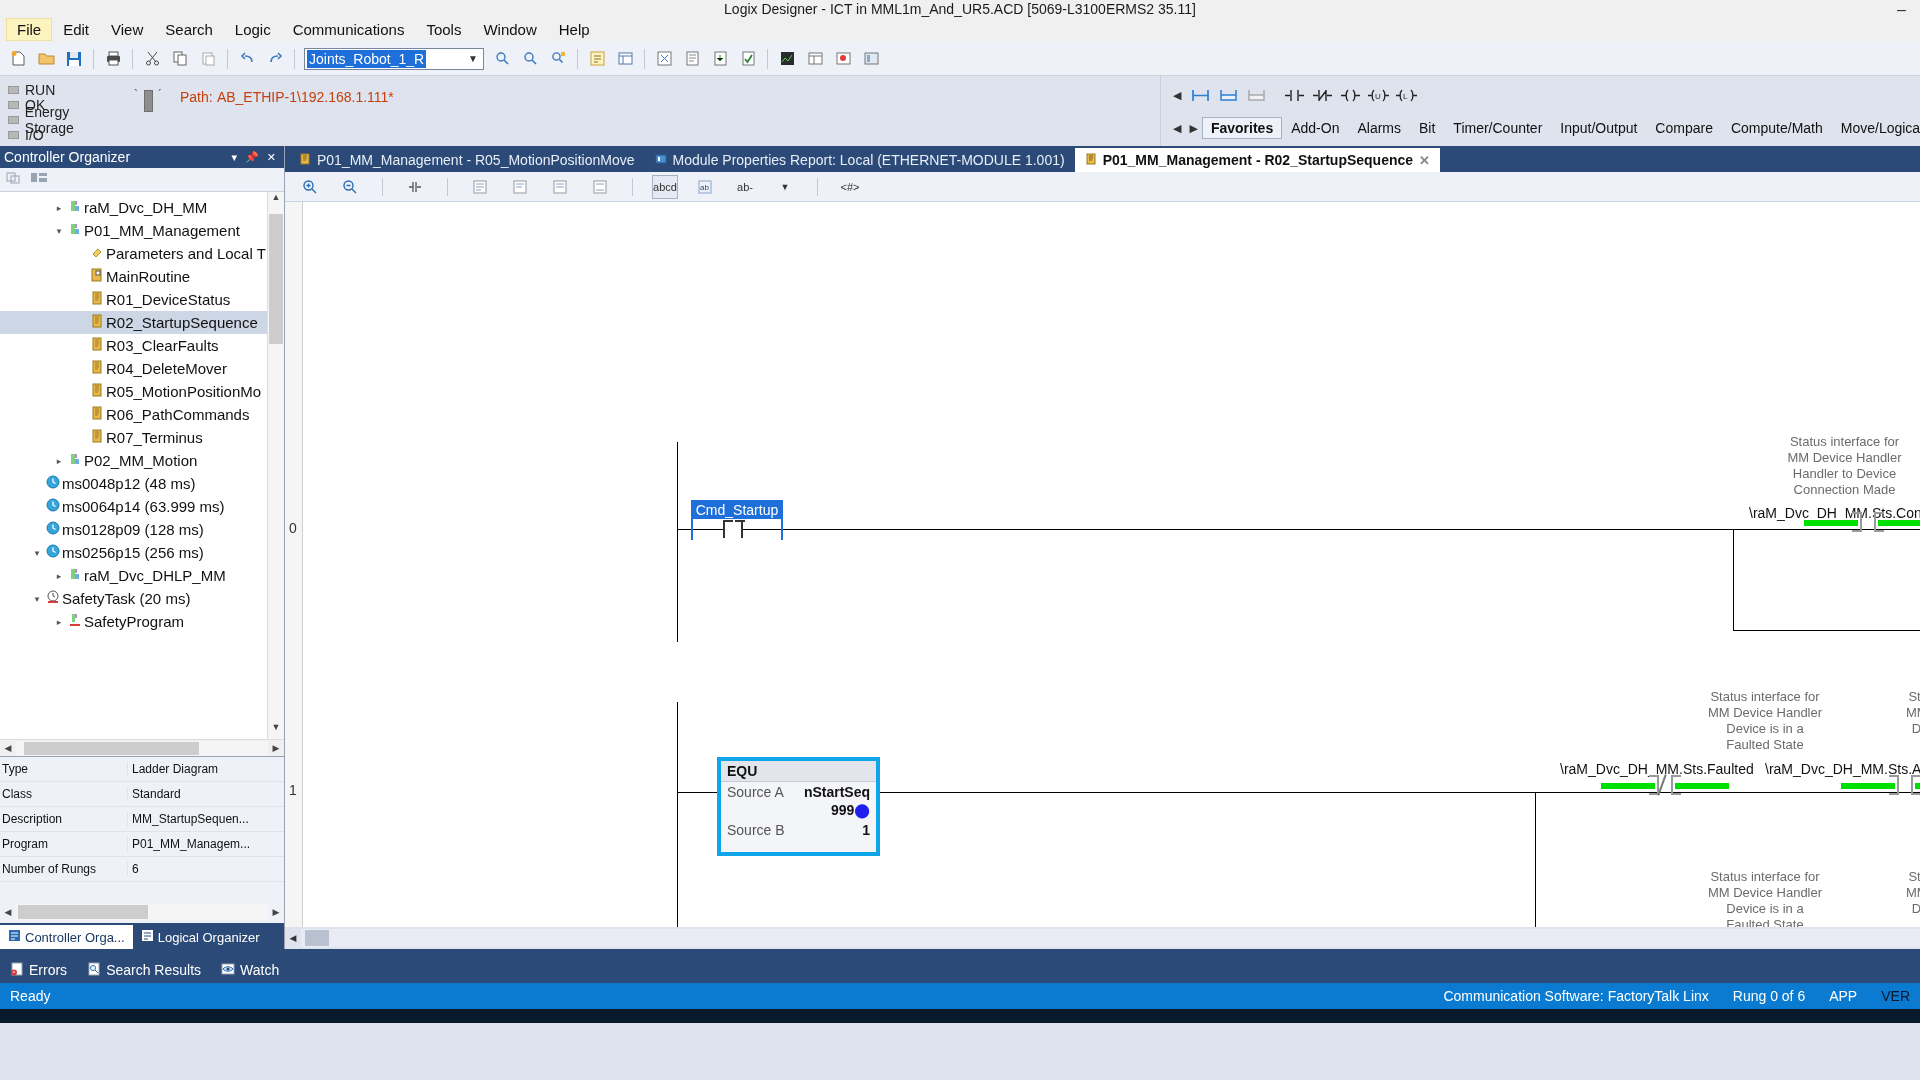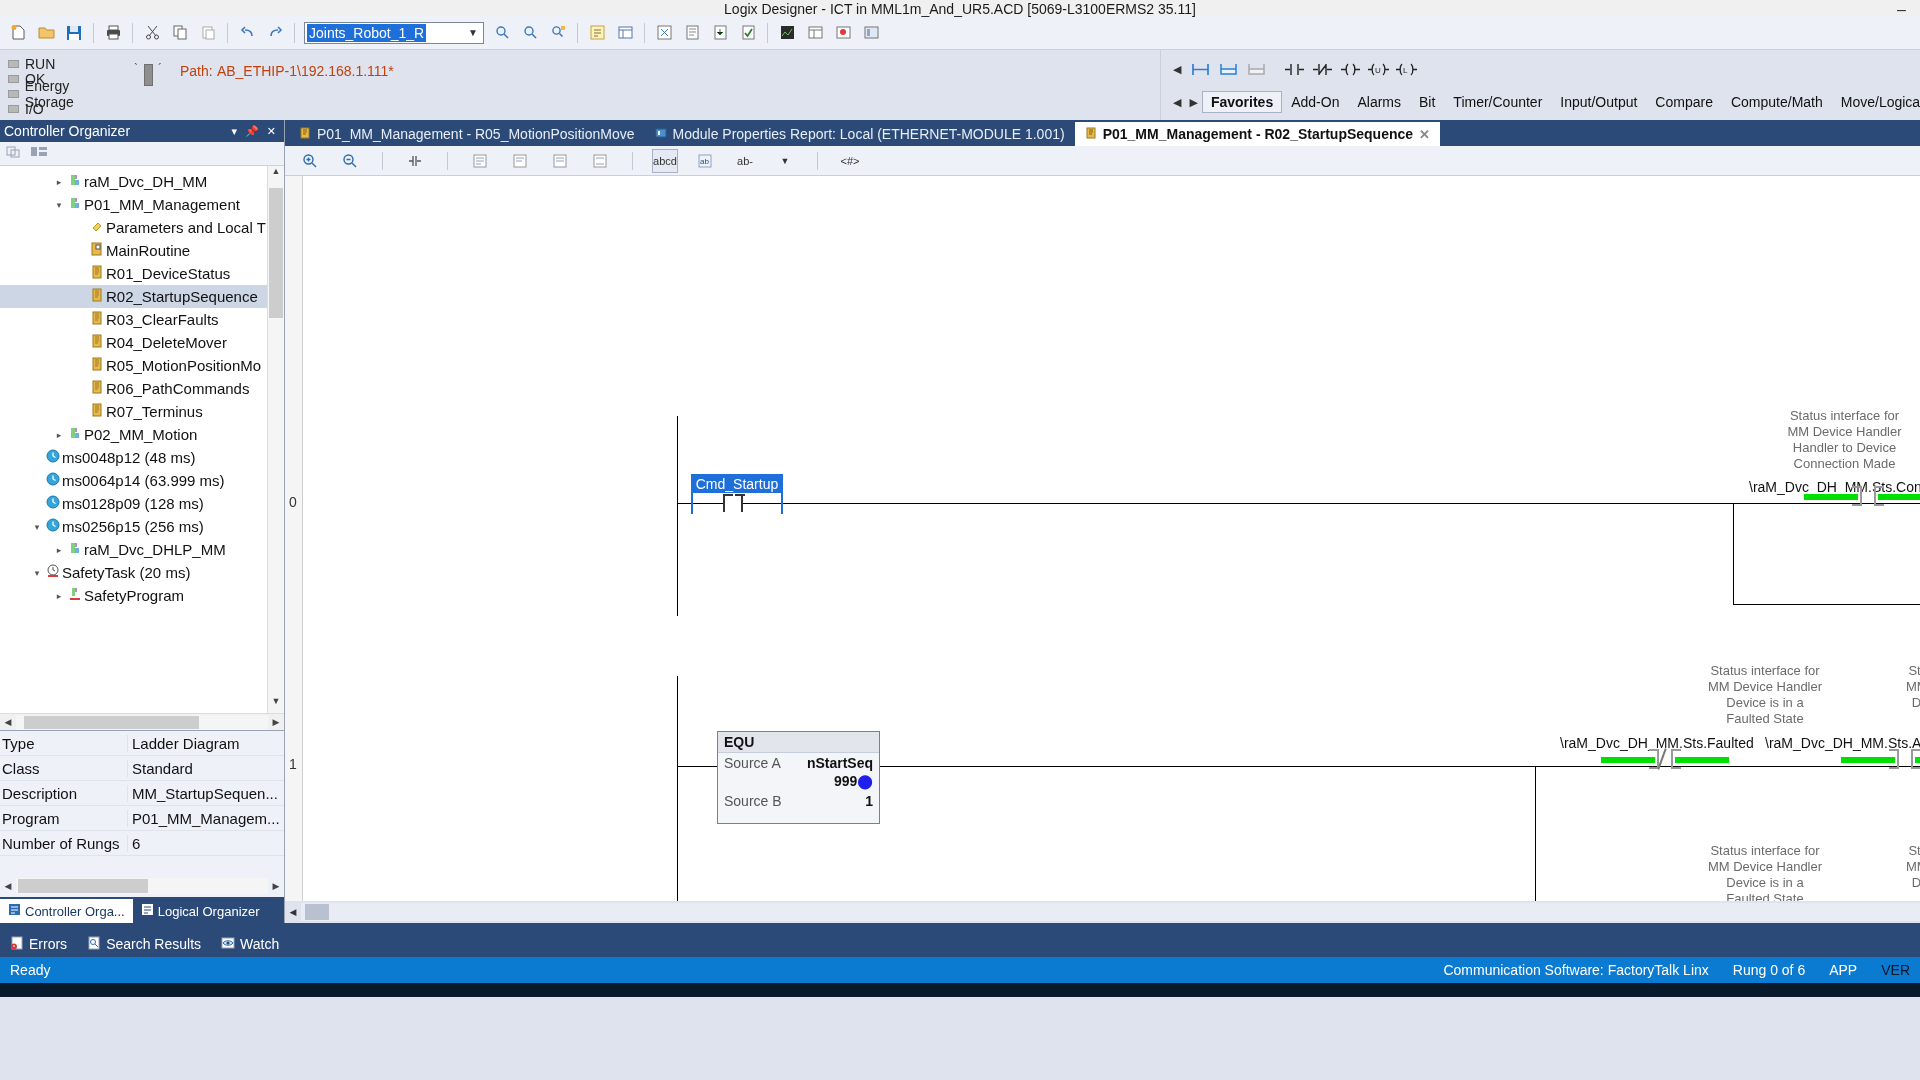--- a/index.html
+++ b/index.html
@@ -80,21 +80,21 @@
   .scroll-v{ position:absolute; right:0; top:0; width:17px; height:100%; background:#f5f5f5; border-left:1px solid #ddd;}
   .scroll-v .thumb{ position:absolute; left:1px; top:22px; width:14px; height:130px; background:#cdcdcd;}
   .scroll-v .up,.scroll-v .dn{ position:absolute; left:0; width:16px; height:17px; text-align:center; font-size:9px; color:#444;}
   .scroll-v .up{top:0} .scroll-v .dn{bottom:0}
   .hscroll{ height:17px; background:#f0f0f0; display:flex; align-items:center; border-top:1px solid #ddd;}
   .hscroll .l,.hscroll .r{ width:16px; text-align:center; font-size:9px; color:#444;}
   .hscroll .track{ flex:1; height:15px; background:#f5f5f5; position:relative;}
   .hscroll .thumb{ position:absolute; left:8px; top:1px; width:175px; height:13px; background:#cdcdcd;}
 
   .props{ height:145px; background:#eef1f7; border-top:1px solid #9aa3b4;}
-  .prow{ height:25px; display:flex; align-items:center; font-size:15px; color:#111; border-bottom:1px solid #dfe3ea;}
+  .prow{ height:25px; display:flex; align-items:center; font-size:12px; color:#111; border-bottom:1px solid #dfe3ea;}
   .prow .k{ width:127px; padding-left:2px; background:#eef1f7; }
   .prow .v{ flex:1; padding-left:4px; background:#eef1f7; border-left:1px solid #dfe3ea; overflow:hidden; white-space:nowrap;}
 
   .leftbottom-scroll{ height:22px; background:#eef1f7; display:flex; align-items:center;}
   .leftbottom-scroll .l,.leftbottom-scroll .r{ width:16px; text-align:center; font-size:9px; color:#444;}
   .leftbottom-scroll .track{ flex:1; height:16px; background:#f5f5f5; position:relative;}
   .leftbottom-scroll .thumb{ position:absolute; left:2px; top:1px; width:130px; height:14px; background:#cdcdcd;}
 
   .panel-tabs{ height:26px; background:#2b4a78; display:flex; align-items:flex-end; }
   .ptab{ height:24px; display:flex; align-items:center; padding:0 8px; font-size:13px; color:#fff; gap:4px;}
@@ -112,21 +112,21 @@
 
   .canvas{ flex:1; background:#fff; position:relative; overflow:hidden;}
   .gutter{ position:absolute; left:0; top:0; width:18px; height:100%; background:#f5f5f5; border-right:1px solid #cfcfcf;}
   .rungnum{ position:absolute; font-size:14px; color:#333;}
   .wire{ position:absolute; background:#000; }
   .hw{ height:1px; } .vw{ width:1px; }
   .cmt{ position:absolute; font-size:13px; color:#6b6b6b; text-align:center; line-height:16px; white-space:nowrap;}
   .tagname{ position:absolute; font-size:14px; color:#111; white-space:nowrap;}
   .energized{ position:absolute; height:6px; background:#00e000; }
 
-  .block{ position:absolute; border:1px solid #0ea5e9; background:#f4f5f8; font-size:14px; color:#222;}
+  .block{ position:absolute; border:4px solid #0ea5e9; background:#f4f5f8; font-size:14px; color:#222;}
   .block .hdr{ background:#e2e5ec; border-bottom:1px solid #c6ccd8; padding:2px 6px; font-weight:bold; color:#111;}
   .block .r{ display:flex; padding:2px 6px; }
   .block .r .k{ flex:1; color:#555; }
   .block .r .v{ font-weight:bold; color:#111; text-align:right; white-space:nowrap;}
   .dot{ color:#2020ee; }
   .hscroll2{ height:22px; background:#dfe3ee; display:flex; align-items:center;}
   .hscroll2 .l{ width:16px; text-align:center; font-size:9px; color:#333;}
   .hscroll2 .track{ flex:1; height:18px; background:#e9ecf4; position:relative;}
   .hscroll2 .thumb{ position:absolute; left:4px; top:1px; width:24px; height:16px; background:#b9c0cf;}
 
@@ -142,20 +142,31 @@
 </head>
 <body>
 
 <div class="app">
 
   <div class="titlebar">
     <div class="title">Logix Designer - ICT in MML1m_And_UR5.ACD [5069-L3100ERMS2 35.11]</div>
     <div class="minbtn">–</div>
   </div>
 
+  <div class="menubar">
+    <div class="menu-item active">File</div>
+    <div class="menu-item">Edit</div>
+    <div class="menu-item">View</div>
+    <div class="menu-item">Search</div>
+    <div class="menu-item">Logic</div>
+    <div class="menu-item">Communications</div>
+    <div class="menu-item">Tools</div>
+    <div class="menu-item">Window</div>
+    <div class="menu-item">Help</div>
+  </div>
 
   <div class="toolbar1">
     <div class="tb-ico">
       <svg width="17" height="17" viewBox="0 0 17 17">
           <path d="M3 2h7l4 4v9H3z" fill="#fff" stroke="#5b5b5b"></path>
           <circle cx="4" cy="3.5" r="2.5" fill="#f0a830"></circle>
         </svg>
     </div>
     <div class="tb-ico">
       <svg width="17" height="17" viewBox="0 0 17 17">

